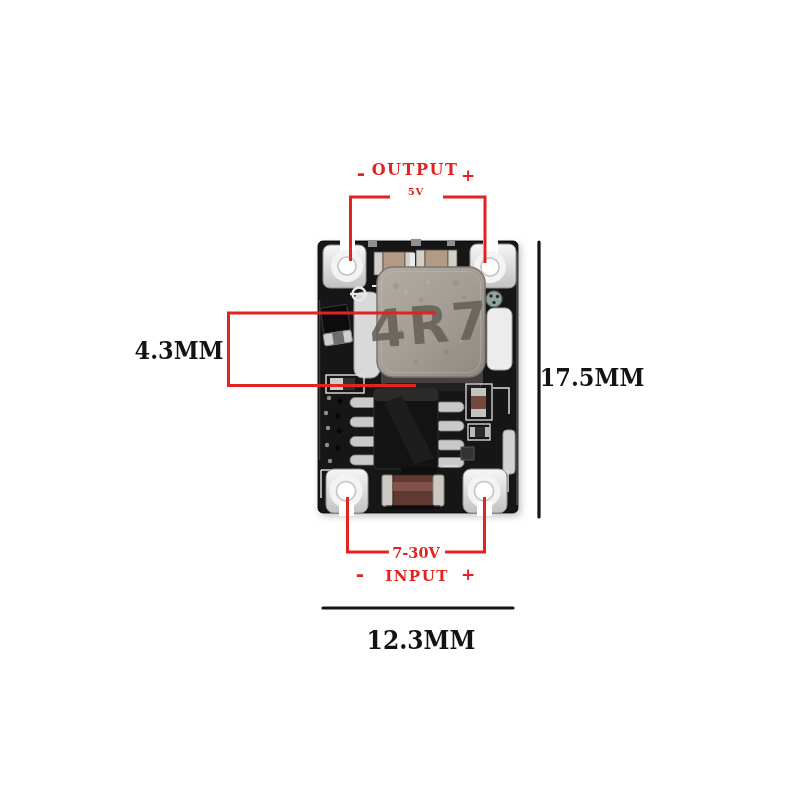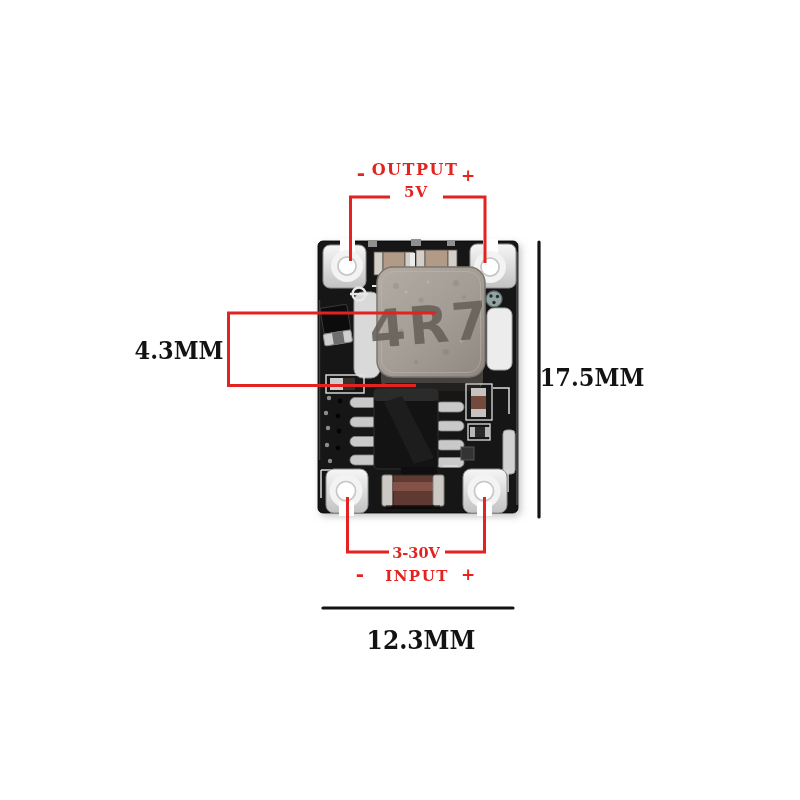--- a/index.html
+++ b/index.html
@@ -208,23 +208,23 @@
       <path class="redline" d="M389,552 H347.5 V497"></path>
       <path class="redline" d="M445,552 H484.5 V497"></path>
       <path class="blackline" d="M539,242 V517"></path>
       <path class="blackline" d="M323,608 H513"></path>
     </g>
   </svg>
 
   <div class="label red" style="left:415px;top:170px;font-size:16px;letter-spacing:1.5px">OUTPUT</div>
   <div class="label red" style="left:361px;top:173px;font-size:20px">-</div>
   <div class="label red" style="left:468px;top:175px;font-size:17px">+</div>
-  <div class="label red" style="left:416px;top:192px;font-size:15px;letter-spacing:1px">5V</div>
+  <div class="label red" style="left:416px;top:192px;font-size:10px;letter-spacing:1px">5V</div>
 
   <div class="label dim" style="left:179px;top:350px;font-size:25px">4.3MM</div>
   <div class="label dim" style="left:592px;top:377px;font-size:25px">17.5MM</div>
   <div class="label dim" style="left:421px;top:640px;font-size:26px">12.3MM</div>
 
-  <div class="label red" style="left:416px;top:553px;font-size:14.5px">3-30V</div>
+  <div class="label red" style="left:416px;top:553px;font-size:14.5px">7-30V</div>
   <div class="label red" style="left:360px;top:574px;font-size:20px">-</div>
   <div class="label red" style="left:417px;top:576px;font-size:15px;letter-spacing:1.5px">INPUT</div>
   <div class="label red" style="left:468px;top:574px;font-size:17px">+</div>
 </div>
 
 </body></html>

